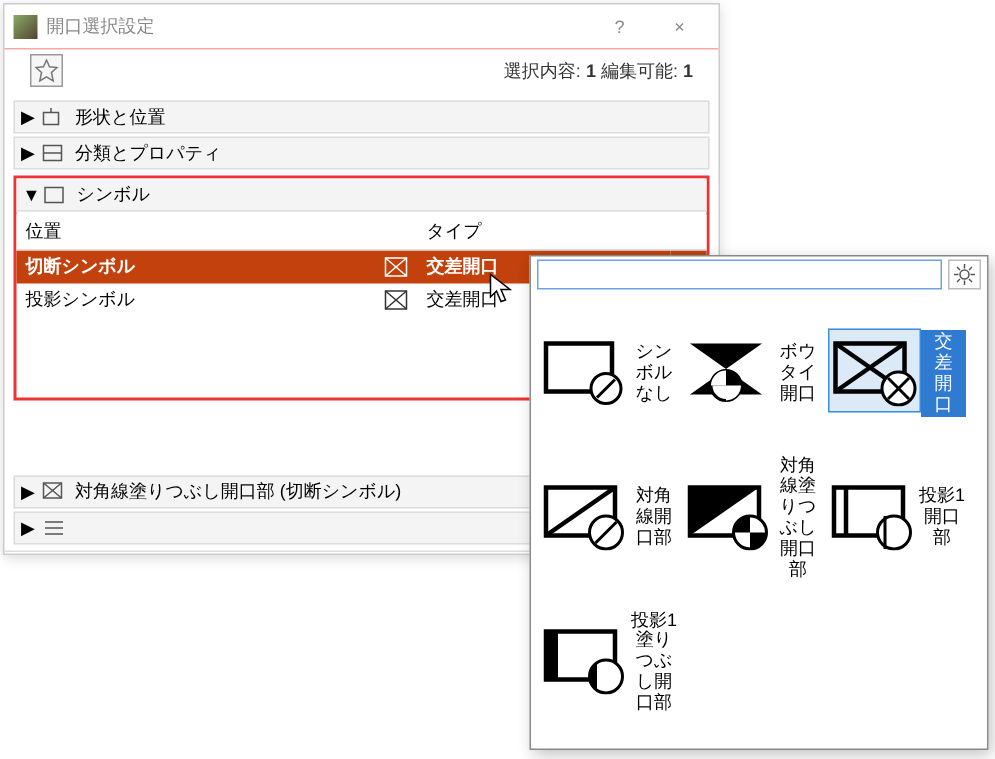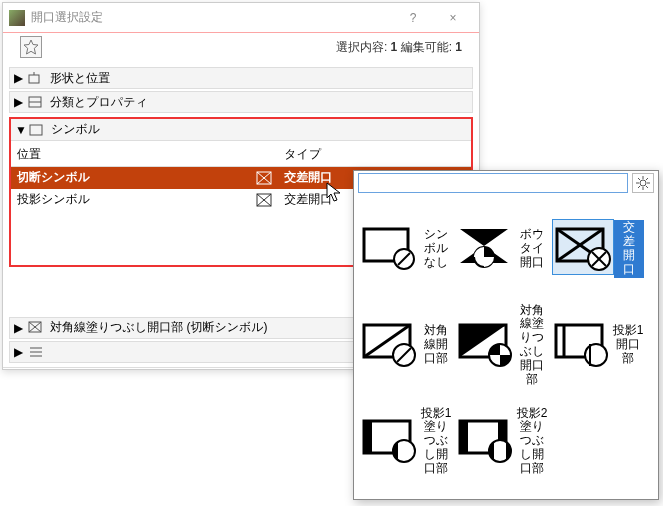--- a/index.html
+++ b/index.html
@@ -282,31 +282,18 @@
             <rect x="4" y="6" width="8" height="32" fill="#000"></rect>
             <rect x="4" y="6" width="46" height="32" fill="none" stroke="#000" stroke-width="3"></rect>
             <circle cx="44" cy="36" r="11" fill="#fff" stroke="#000" stroke-width="2"></circle>
             <path d="M38 27 A11 11 0 0 0 38 45 L38 27 Z" fill="#000"></path>
           </svg>
         </div>
       <div class="label">投影1塗りつぶし開口部</div>
     </div>
 
 
-    <div class="cell">
-      <div class="thumb">
-          <svg width="60" height="48">
-            <rect x="4" y="6" width="8" height="32" fill="#000"></rect>
-            <rect x="42" y="6" width="8" height="32" fill="#000"></rect>
-            <rect x="4" y="6" width="46" height="32" fill="none" stroke="#000" stroke-width="3"></rect>
-            <circle cx="44" cy="36" r="11" fill="#fff" stroke="#000" stroke-width="2"></circle>
-            <path d="M38 27 A11 11 0 0 0 38 45 Z" fill="#000"></path>
-            <path d="M50 27 A11 11 0 0 1 50 45 Z" fill="#000"></path>
-          </svg>
-        </div>
-      <div class="label">投影2塗りつぶし開口部</div>
-    </div>
   </div>
 </div>
 
 <svg class="cursor" width="18" height="22">
   <path d="M1 1 L1 16 L5 12 L8 19 L11 18 L8 11 L14 11 Z" fill="#fff" stroke="#000" stroke-width="1"></path>
 </svg>
 
 </body></html>

